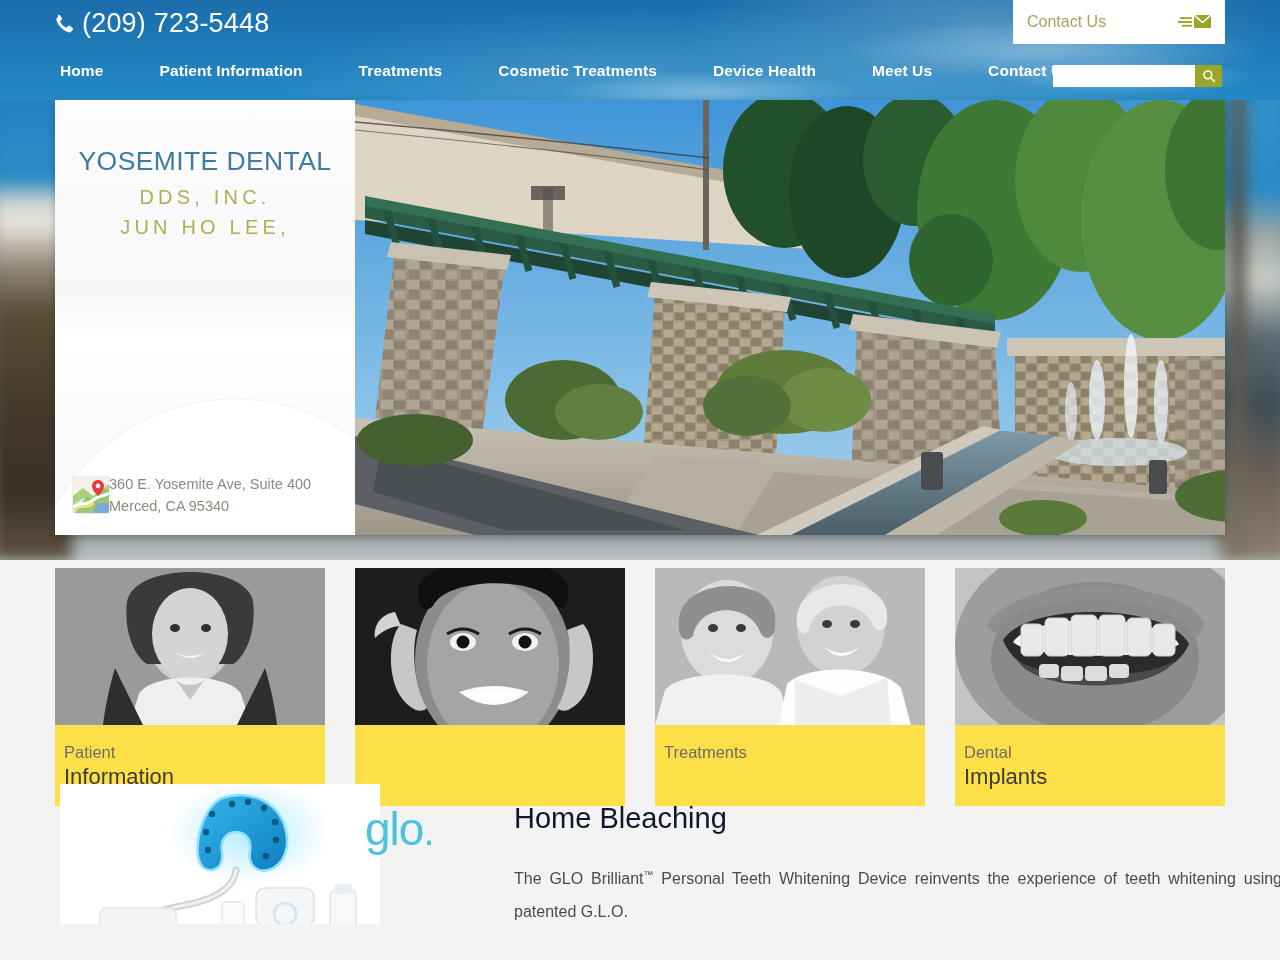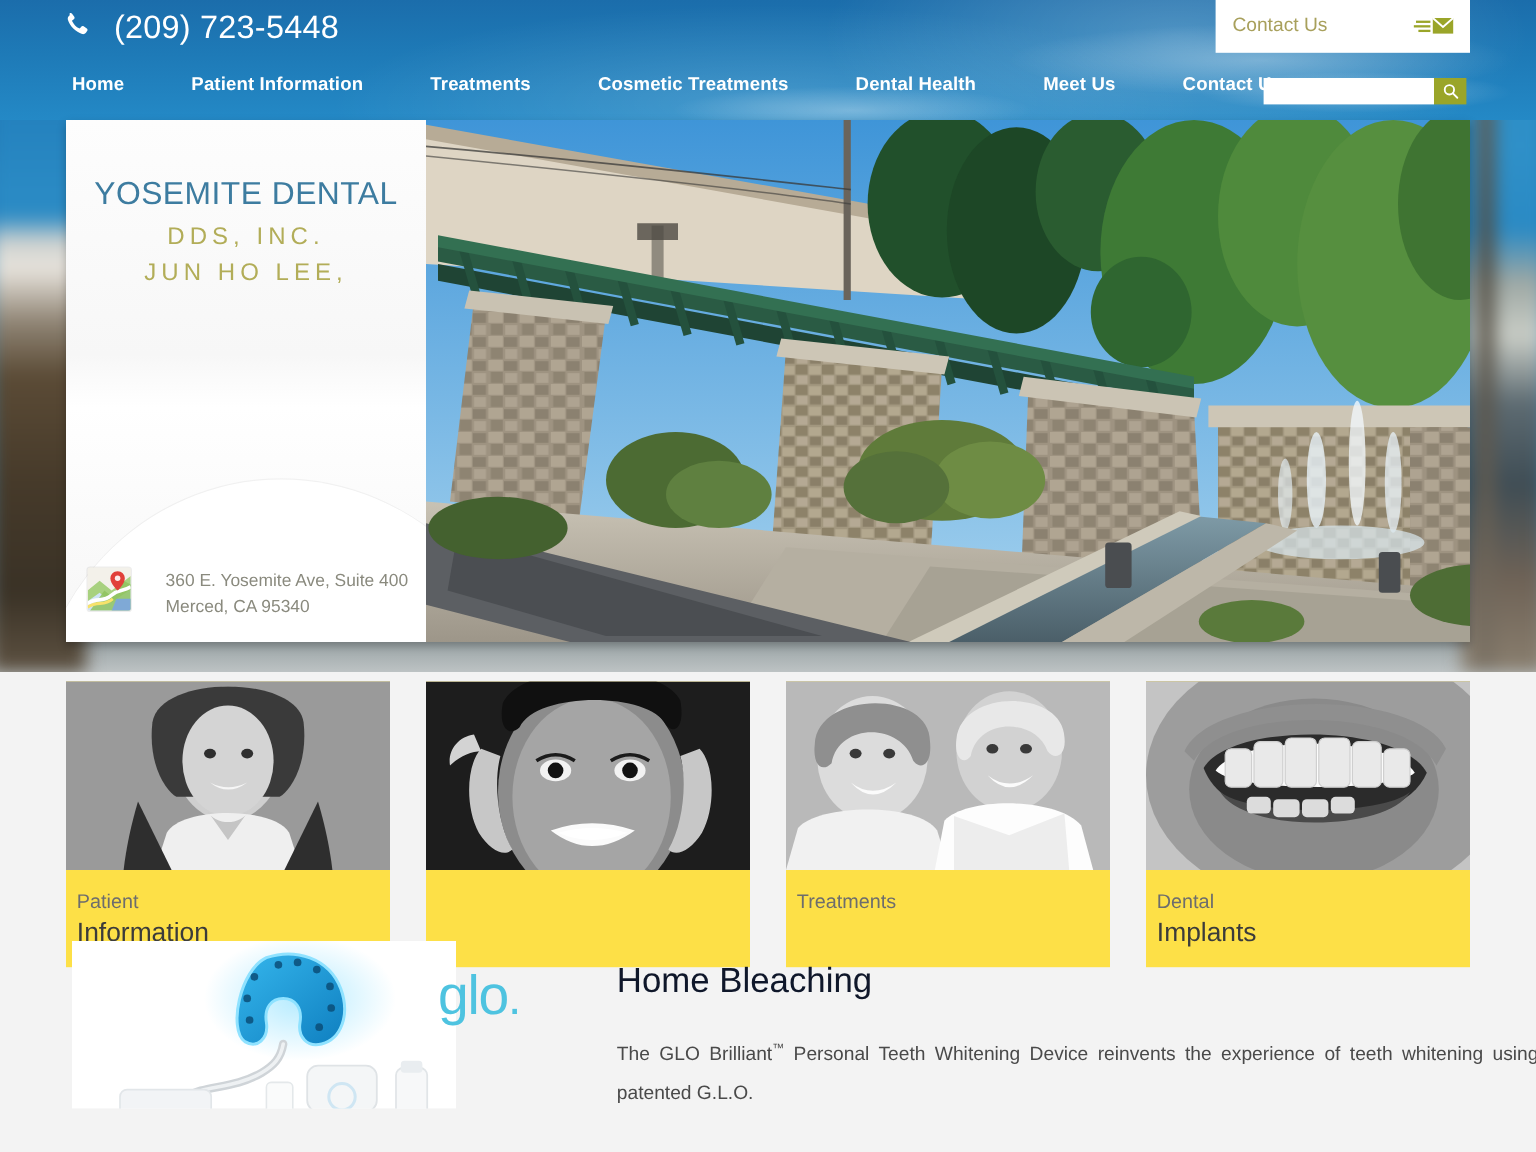--- a/index.html
+++ b/index.html
@@ -61,21 +61,21 @@
   .cloud {
     position:absolute; pointer-events:none;
     background: radial-gradient(closest-side, rgba(255,255,255,.30), rgba(255,255,255,0));
   }
   .c1 { width: 420px; height: 60px; left: 840px; top: 20px; }
   .c2 { width: 300px; height: 40px; left: 560px; top: 72px; }
   .c3 { width: 260px; height: 34px; left: 1000px; top: 60px; }
 
   .phone-row {
     position:absolute; left: 52px; top: 8px;
-    display:flex; gap: 21px;
+    display:flex; align-items:center; gap: 8px;
     color:#fff;
   }
   .phone-icon { width: 22px; height: 24px; display:block; }
   .phone-num {
     font-size: 27px; letter-spacing: .2px; color: #fff; font-weight: 400;
   }
 
   .nav {
     position:absolute; left: 60px; top: 62px;
     display:flex; align-items:center;
@@ -142,21 +142,21 @@
     white-space: nowrap;
   }
   .logo-sub {
     position:absolute; left: 0; top: 82px; width: 300px;
     text-align:center;
     color:#b2ad58; font-size: 20px; letter-spacing: 4.2px;
     line-height: 30px;
   }
   .addr {
     position:absolute; left: 18px; bottom: 18px;
-    display:flex; align-items:flex-start; gap: 29px;
+    display:flex; align-items:center; gap: 0;
   }
   .map-thumb {
     width: 36px; height: 36px; flex: 0 0 36px;
     border-radius: 2px; overflow:hidden;
     box-shadow: 0 0 0 1px rgba(0,0,0,.07);
     background: #f2efe8;
     position:relative;
   }
   .addr-text {
     color:#8a8a7e; font-size: 14.5px; line-height: 22px; white-space:nowrap;
@@ -230,21 +230,21 @@
         </svg>
       </span>
       <span class="phone-num">(209) 723-5448</span>
     </div>
 
     <nav class="nav">
       <a href="#">Home</a>
       <a href="#">Patient Information</a>
       <a href="#">Treatments</a>
       <a href="#">Cosmetic Treatments</a>
-      <a href="#">Dental Health</a>
+      <a href="#">Device Health</a>
       <a href="#">Meet Us</a>
       <a href="#">Contact Us</a>
     </nav>
 
     <div class="search-wrap">
       <input class="search-input" type="text" value="" placeholder="" style="">
       <button class="search-btn">
         <span>
           <svg viewBox="0 0 18 18" width="14" height="14" fill="none" stroke="#ffffff" stroke-width="2">
             <circle cx="7.5" cy="7.5" r="5"></circle>

